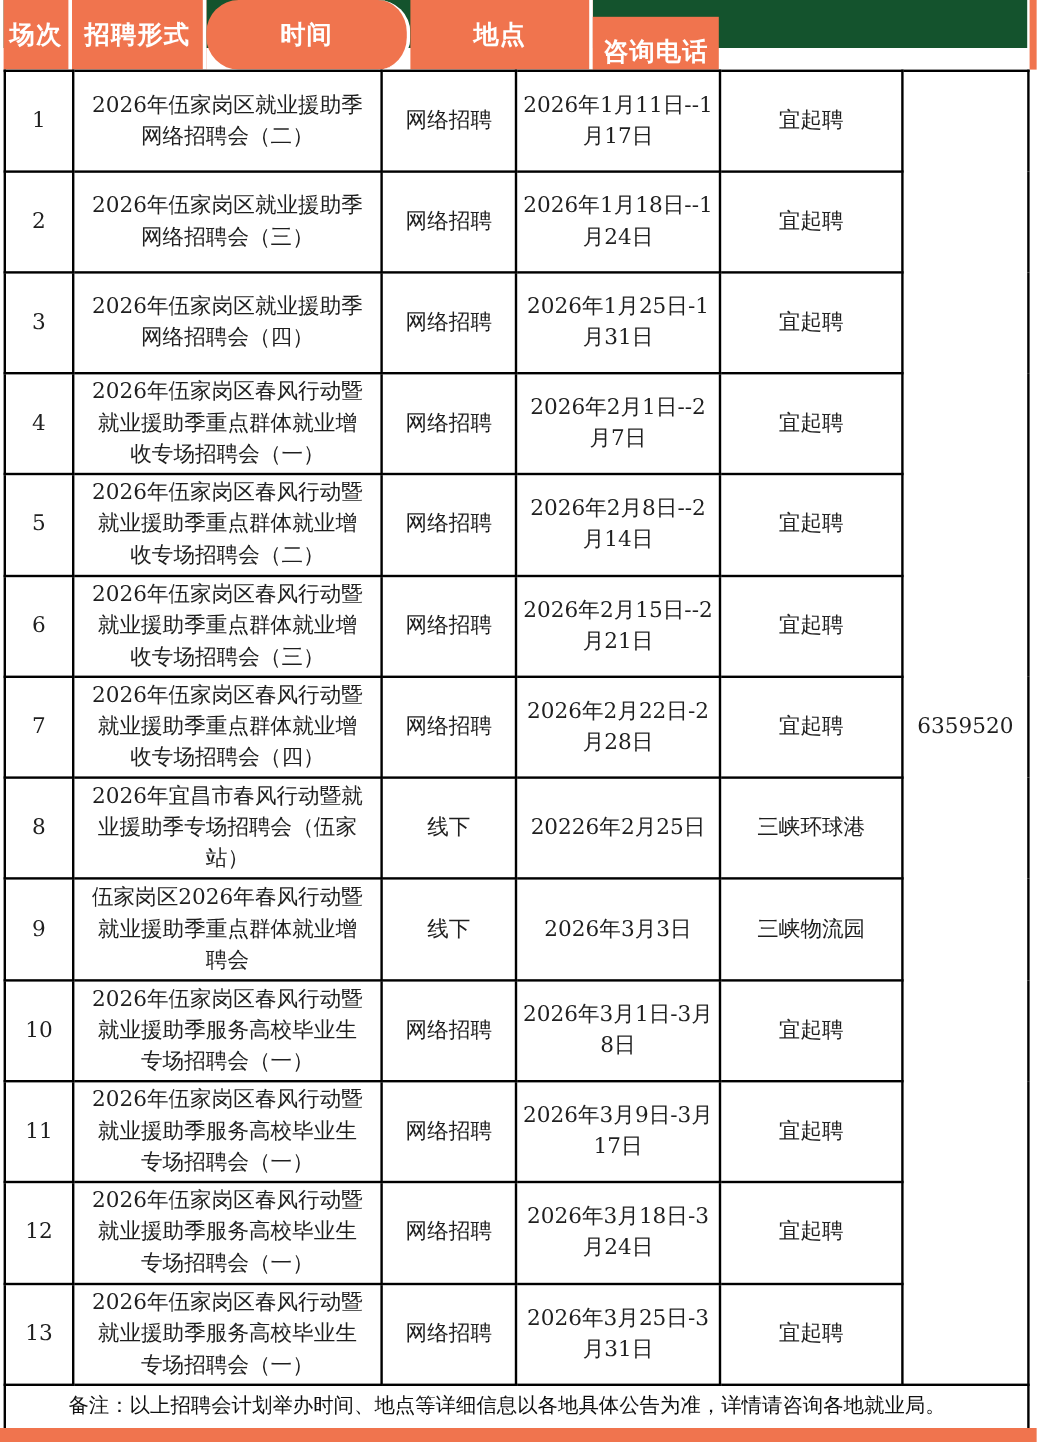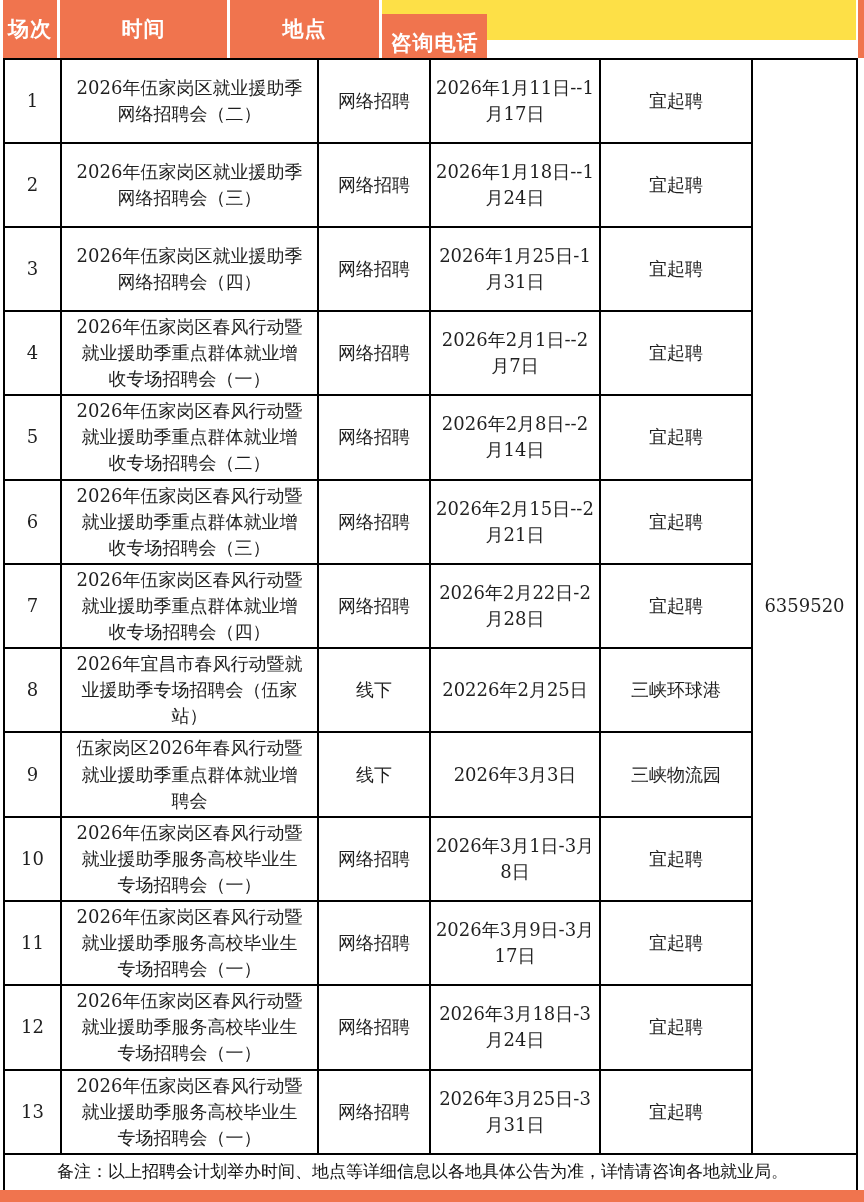--- a/index.html
+++ b/index.html
@@ -4,21 +4,21 @@
 <style>
   html,body{margin:0;padding:0;}
   body{
     width:864px;height:1202px;position:relative;background:#ffffff;
     font-family:"DejaVu Serif","Liberation Serif",serif;
     overflow:hidden;
   }
   
   .hdr{
     position:absolute;top:0;left:3px;width:853px;height:40px;
-    display:flex;background:#fde047;
+    display:flex;background:#14532d;
   }
   .hdr-cell{
     box-sizing:border-box;height:58px;
     display:flex;align-items:center;justify-content:center;
     background:var(--accent);
     color:#ffffff;font-family:"Liberation Sans",sans-serif;
     font-weight:bold;font-size:21px;letter-spacing:1px;
     border-right:3px solid #ffffff;
   }
   .hdr-cell:last-child{border-right:none;margin-top:14px;}
@@ -50,21 +50,22 @@
   
   .bottom-bar{
     position:absolute;left:0;bottom:0;width:864px;height:12px;background:var(--accent);
   }
 </style>
 </head>
 <body style="--accent: #F0744E;">
 
 <div class="hdr" id="hdr">
     <div class="hdr-cell" style="width: 57px;">场次</div>
-    <div class="hdr-cell" style="width: 170px;">时间</div>
+    <div class="hdr-cell" style="width: 112px;">招聘形式</div>
+    <div class="hdr-cell" style="width: 170px; border-radius: 27px;">时间</div>
     <div class="hdr-cell" style="width: 152px;">地点</div>
     <div class="hdr-cell" style="width: 105px;">咨询电话</div>
   </div>
 <div class="hdr-sliver"></div>
 
 <table>
   <colgroup id="cols">
       <col style="width: 57px;">
       <col style="width: 257px;">
       <col style="width: 112px;">

